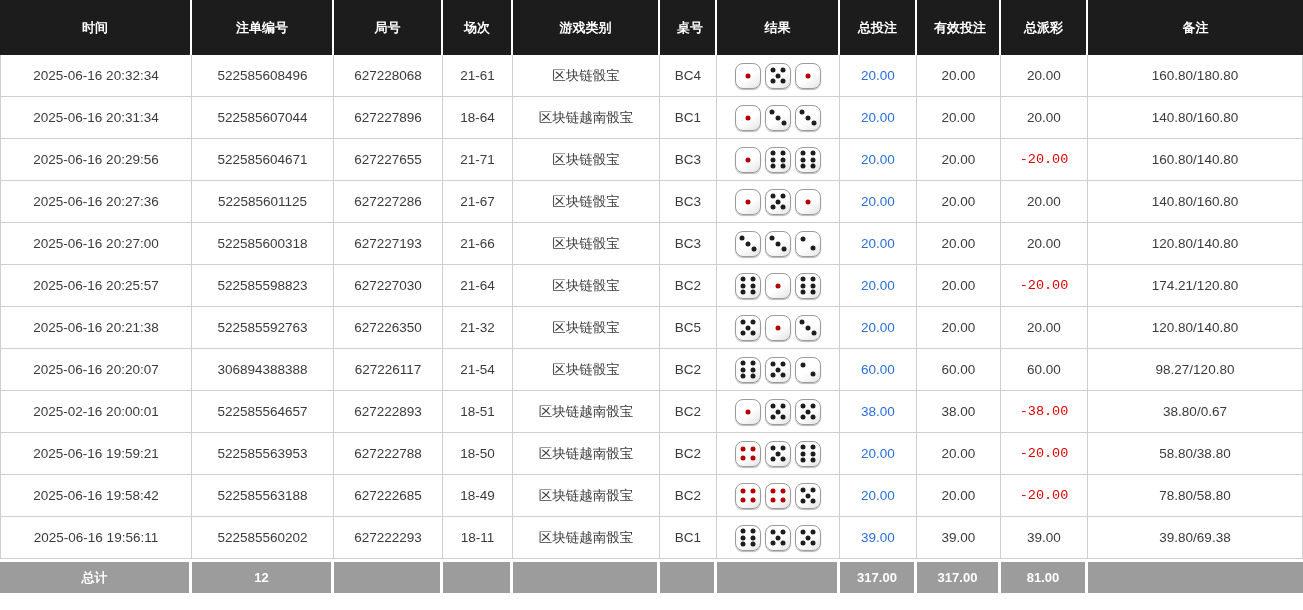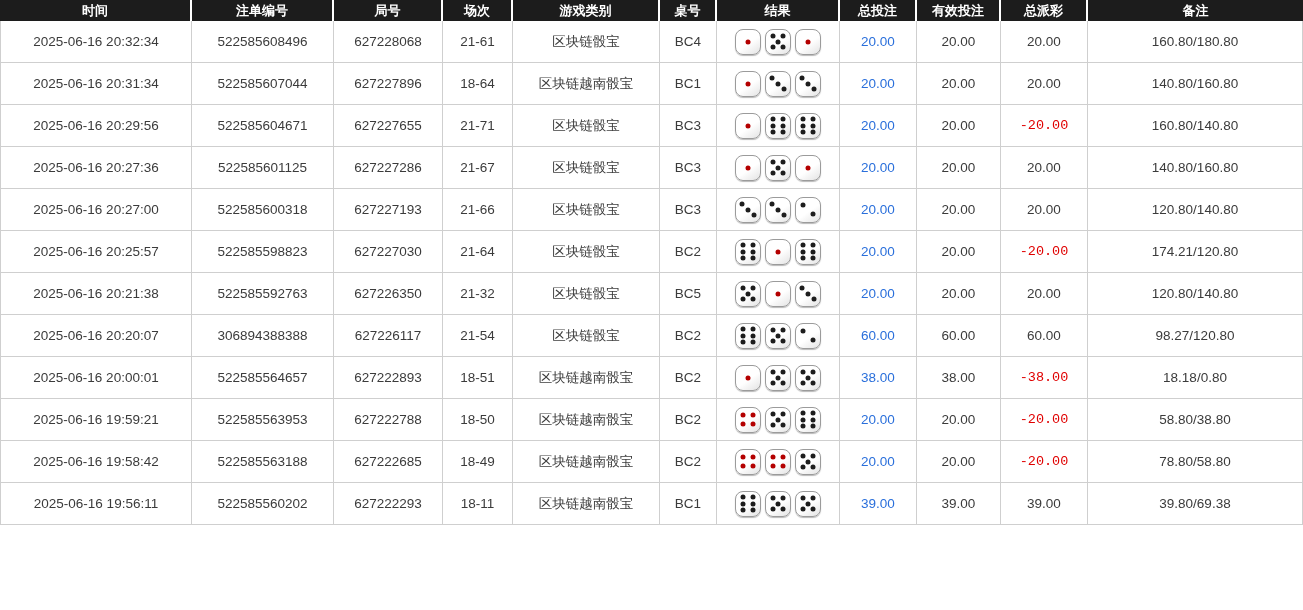--- a/index.html
+++ b/index.html
@@ -16,21 +16,21 @@
     font-family:"Liberation Sans","DejaVu Sans",sans-serif;
     -webkit-font-smoothing:antialiased;
   }
   table.records{
     width:1303px;border-collapse:separate;border-spacing:0;table-layout:fixed;
   }
   
   thead th{
     background:var(--header-bg);color:var(--header-text);
     font-size:13px;font-weight:bold;text-align:center;
-    height:21px;padding:0;border-right:2px solid #fff;
+    height:21px;padding:17px;border-right:2px solid #fff;
     overflow:hidden;white-space:nowrap;
   }
   thead th:last-child{border-right:none;}
   
   tbody td{
     background:#fff;color:#3b3b3b;font-size:13.5px;text-align:center;
     height:41px;padding:0;
     border-right:1px solid var(--grid);
     border-bottom:1px solid var(--grid);
     overflow:hidden;white-space:nowrap;
@@ -192,31 +192,31 @@
         <td>21-54</td>
         <td>区块链骰宝</td>
         <td>BC2</td>
         <td><span class="die"><span class="pip" style="left: 31%; top: 24%;"></span><span class="pip" style="left: 69%; top: 24%;"></span><span class="pip" style="left: 31%; top: 50%;"></span><span class="pip" style="left: 69%; top: 50%;"></span><span class="pip" style="left: 31%; top: 76%;"></span><span class="pip" style="left: 69%; top: 76%;"></span></span><span class="die"><span class="pip" style="left: 28%; top: 28%;"></span><span class="pip" style="left: 72%; top: 28%;"></span><span class="pip" style="left: 50%; top: 50%;"></span><span class="pip" style="left: 28%; top: 72%;"></span><span class="pip" style="left: 72%; top: 72%;"></span></span><span class="die"><span class="pip" style="left: 30%; top: 30%;"></span><span class="pip" style="left: 70%; top: 70%;"></span></span></td>
         <td class="bet">60.00</td>
         <td>60.00</td>
         <td>60.00</td>
         <td>98.27/120.80</td>
       </tr>
       <tr>
-        <td>2025-06-16 20:00:01</td>
+        <td>2025-02-16 20:00:01</td>
         <td>522585564657</td>
         <td>627222893</td>
         <td>18-51</td>
         <td>区块链越南骰宝</td>
         <td>BC2</td>
         <td><span class="die"><span class="pip red" style="left: 50%; top: 50%;"></span></span><span class="die"><span class="pip" style="left: 28%; top: 28%;"></span><span class="pip" style="left: 72%; top: 28%;"></span><span class="pip" style="left: 50%; top: 50%;"></span><span class="pip" style="left: 28%; top: 72%;"></span><span class="pip" style="left: 72%; top: 72%;"></span></span><span class="die"><span class="pip" style="left: 28%; top: 28%;"></span><span class="pip" style="left: 72%; top: 28%;"></span><span class="pip" style="left: 50%; top: 50%;"></span><span class="pip" style="left: 28%; top: 72%;"></span><span class="pip" style="left: 72%; top: 72%;"></span></span></td>
         <td class="bet">38.00</td>
         <td>38.00</td>
         <td class="neg">-38.00</td>
-        <td>18.18/0.80</td>
+        <td>38.80/0.67</td>
       </tr>
       <tr>
         <td>2025-06-16 19:59:21</td>
         <td>522585563953</td>
         <td>627222788</td>
         <td>18-50</td>
         <td>区块链越南骰宝</td>
         <td>BC2</td>
         <td><span class="die"><span class="pip red" style="left: 30%; top: 30%;"></span><span class="pip red" style="left: 70%; top: 30%;"></span><span class="pip red" style="left: 30%; top: 70%;"></span><span class="pip red" style="left: 70%; top: 70%;"></span></span><span class="die"><span class="pip" style="left: 28%; top: 28%;"></span><span class="pip" style="left: 72%; top: 28%;"></span><span class="pip" style="left: 50%; top: 50%;"></span><span class="pip" style="left: 28%; top: 72%;"></span><span class="pip" style="left: 72%; top: 72%;"></span></span><span class="die"><span class="pip" style="left: 31%; top: 24%;"></span><span class="pip" style="left: 69%; top: 24%;"></span><span class="pip" style="left: 31%; top: 50%;"></span><span class="pip" style="left: 69%; top: 50%;"></span><span class="pip" style="left: 31%; top: 76%;"></span><span class="pip" style="left: 69%; top: 76%;"></span></span></td>
         <td class="bet">20.00</td>
@@ -245,14 +245,27 @@
         <td>区块链越南骰宝</td>
         <td>BC1</td>
         <td><span class="die"><span class="pip" style="left: 31%; top: 24%;"></span><span class="pip" style="left: 69%; top: 24%;"></span><span class="pip" style="left: 31%; top: 50%;"></span><span class="pip" style="left: 69%; top: 50%;"></span><span class="pip" style="left: 31%; top: 76%;"></span><span class="pip" style="left: 69%; top: 76%;"></span></span><span class="die"><span class="pip" style="left: 28%; top: 28%;"></span><span class="pip" style="left: 72%; top: 28%;"></span><span class="pip" style="left: 50%; top: 50%;"></span><span class="pip" style="left: 28%; top: 72%;"></span><span class="pip" style="left: 72%; top: 72%;"></span></span><span class="die"><span class="pip" style="left: 28%; top: 28%;"></span><span class="pip" style="left: 72%; top: 28%;"></span><span class="pip" style="left: 50%; top: 50%;"></span><span class="pip" style="left: 28%; top: 72%;"></span><span class="pip" style="left: 72%; top: 72%;"></span></span></td>
         <td class="bet">39.00</td>
         <td>39.00</td>
         <td>39.00</td>
         <td>39.80/69.38</td>
       </tr>
     </tbody>
   <tfoot>
+      <tr>
+        <td>总计</td>
+        <td>12</td>
+        <td></td>
+        <td></td>
+        <td></td>
+        <td></td>
+        <td></td>
+        <td>317.00</td>
+        <td>317.00</td>
+        <td>81.00</td>
+        <td></td>
+      </tr>
     </tfoot>
 </table>
 
 </body></html>

